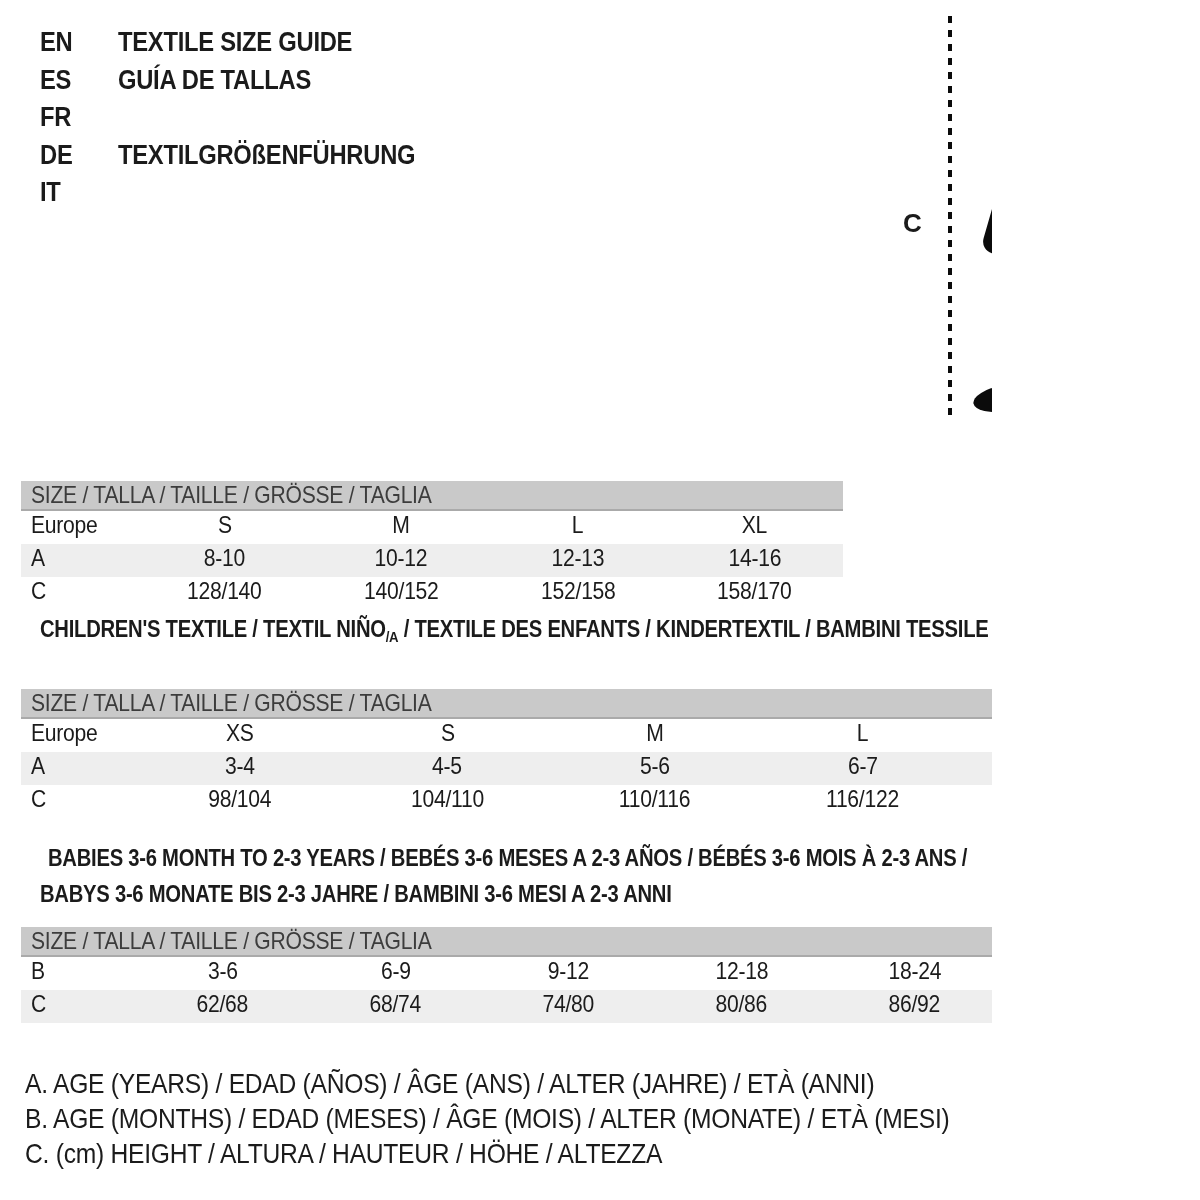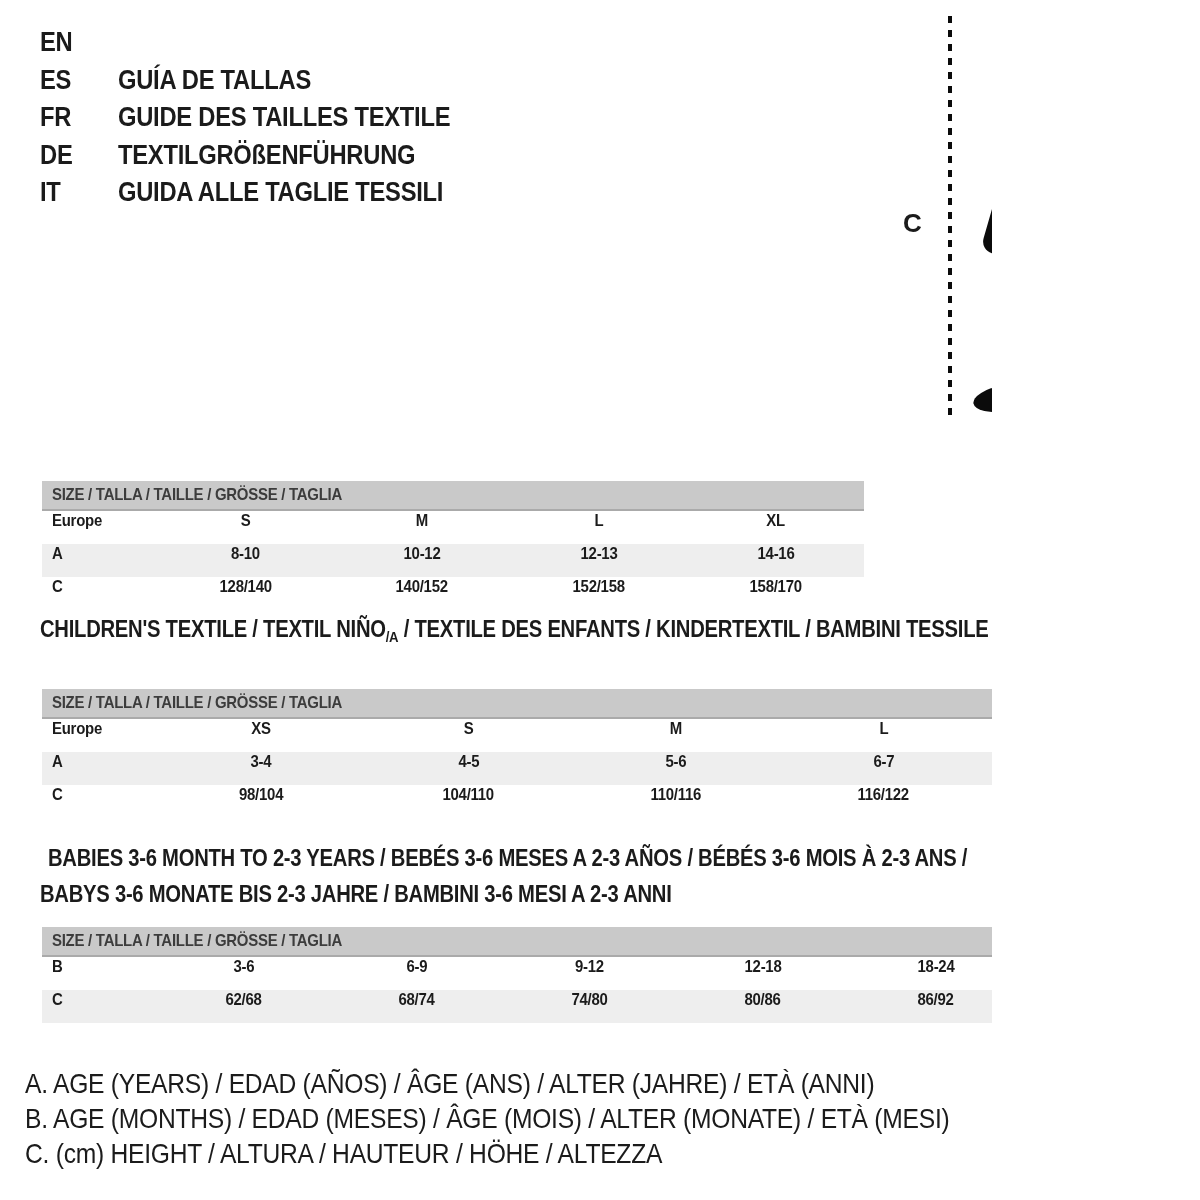--- a/index.html
+++ b/index.html
@@ -24,21 +24,21 @@
   }
   #measure-label{position:absolute;left:903px;top:208px;font-size:26px;font-weight:bold;}
   #figure-box{position:absolute;left:962px;top:16px;width:178px;height:404px;color:var(--sil,#0b0b0b);}
   #figure-box svg{display:block;width:100%;height:100%;}
 
   
   .sec-title{position:absolute;left:40px;font-size:23px;font-weight:bold;}
   .sec-title sub{font-size:15px;vertical-align:baseline;position:relative;top:5px;}
 
   
-  .stable{position:absolute;left:42px;font-size:17px;font-weight:bold;}
+  .stable{position:absolute;left:21px;font-size:24px;font-weight:normal;}
   .size-bar{
     height:28px;background:var(--th-bg,#c9c9c9);border-bottom:2px solid #aaa;
     display:flex;align-items:center;padding-left:10px;color:#3c3c3c;
   }
   .trow{display:flex;height:33px;align-items:flex-start;}
   .trow.shaded{background:var(--row-bg,#eeeeee);}
   .tlabel{width:105px;flex:0 0 105px;padding-left:10px;text-align:left;}
   .tcell{flex:1;text-align:center;}
   #junior-table{top:481px;width:822px;}
   #children-table{top:689px;width:1153px;}
@@ -55,36 +55,35 @@
   #legend-c{top:1138px;}
 </style>
 </head>
 <body>
 
 <div id="page" style="--ink: #1b1b1b; --sil: #0b0b0b; --th-bg: #c9c9c9; --row-bg: #eeeeee; background: rgb(255, 255, 255);">
 
   <div id="lang-list">
       <div class="lang-row">
         <span class="lang-code"><span class="cond">EN</span></span>
+        <span class="lang-title"><span class="cond">TEXTILE SIZE GUIDE</span></span>
       </div>
       <div class="lang-row">
         <span class="lang-code"><span class="cond">ES</span></span>
         <span class="lang-title"><span class="cond">GUÍA DE TALLAS</span></span>
       </div>
       <div class="lang-row">
         <span class="lang-code"><span class="cond">FR</span></span>
-        <span class="lang-title"><span class="cond">GUIDE DES TAILLES TEXTILE</span></span>
       </div>
       <div class="lang-row">
         <span class="lang-code"><span class="cond">DE</span></span>
         <span class="lang-title"><span class="cond">TEXTILGRÖßENFÜHRUNG</span></span>
       </div>
       <div class="lang-row">
         <span class="lang-code"><span class="cond">IT</span></span>
-        <span class="lang-title"><span class="cond">GUIDA ALLE TAGLIE TESSILI</span></span>
       </div>
     </div>
 
   <div id="measure-line"></div>
   <div id="measure-label">C</div>
   <div id="figure-box">
     <svg viewBox="0 0 178 404" xmlns="http://www.w3.org/2000/svg" aria-hidden="true">
       <g fill="currentColor">
         <ellipse cx="96" cy="52" rx="37" ry="49"></ellipse>
         <ellipse cx="96" cy="32" rx="38" ry="28"></ellipse>

